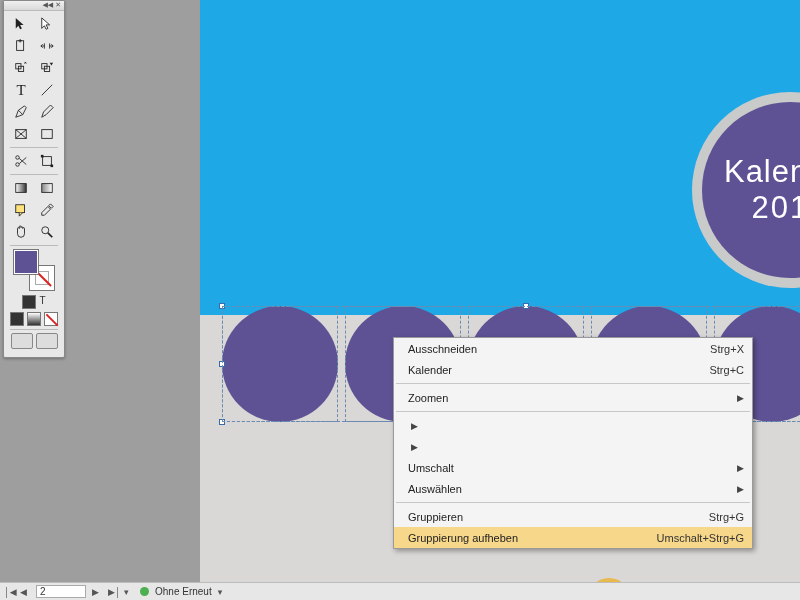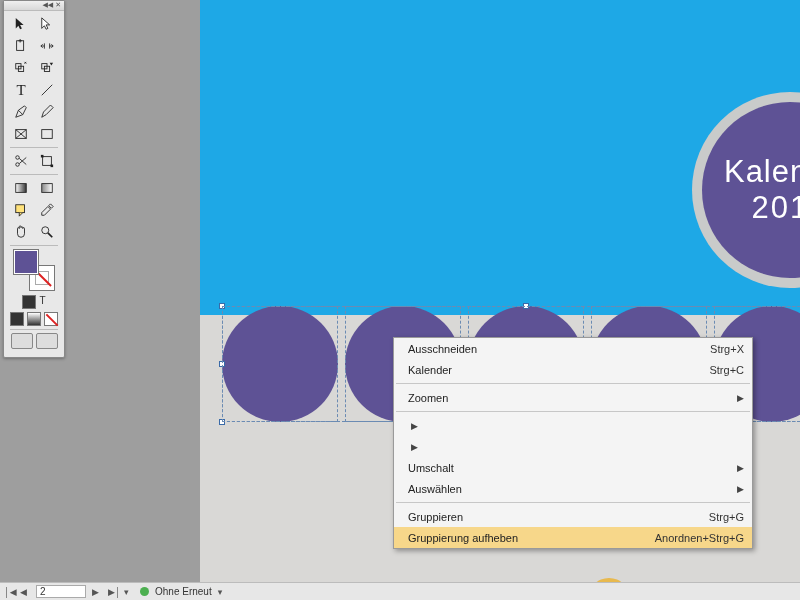--- a/index.html
+++ b/index.html
@@ -412,21 +412,21 @@
       <span class="cm-label">Auswählen</span>
       <span class="cm-arrow">▶</span>
     </div>
     <div class="cm-sep"></div>
     <div class="cm-item">
       <span class="cm-label">Gruppieren</span>
       <span class="cm-shortcut">Strg+G</span>
     </div>
     <div class="cm-item highlight">
       <span class="cm-label">Gruppierung aufheben</span>
-      <span class="cm-shortcut">Anordnen+Strg+G</span>
+      <span class="cm-shortcut">Umschalt+Strg+G</span>
     </div>
   </div>
 
 <div class="statusbar">
   <span class="nav-arrow">│◀</span>
   <span class="nav-arrow">◀</span>
   <div class="pagefield">2</div>
   <span class="nav-arrow">▶</span>
   <span class="nav-arrow">▶│</span>
   <span class="nav-arrow">▾</span>

